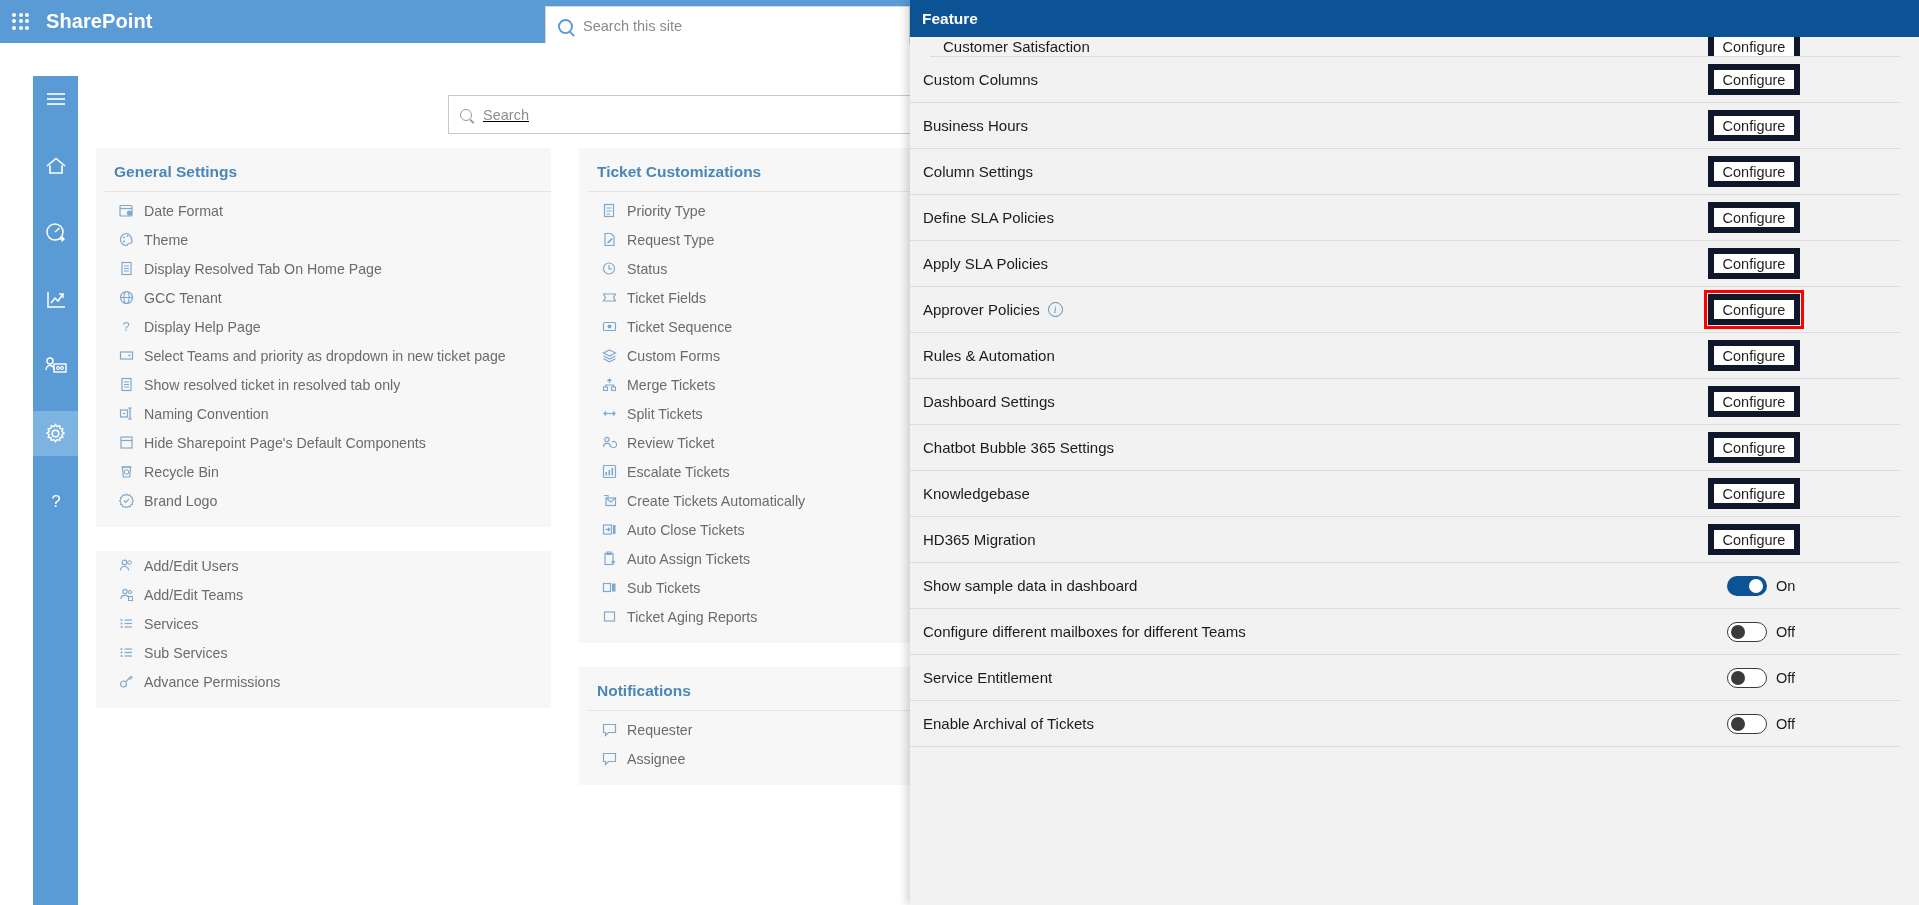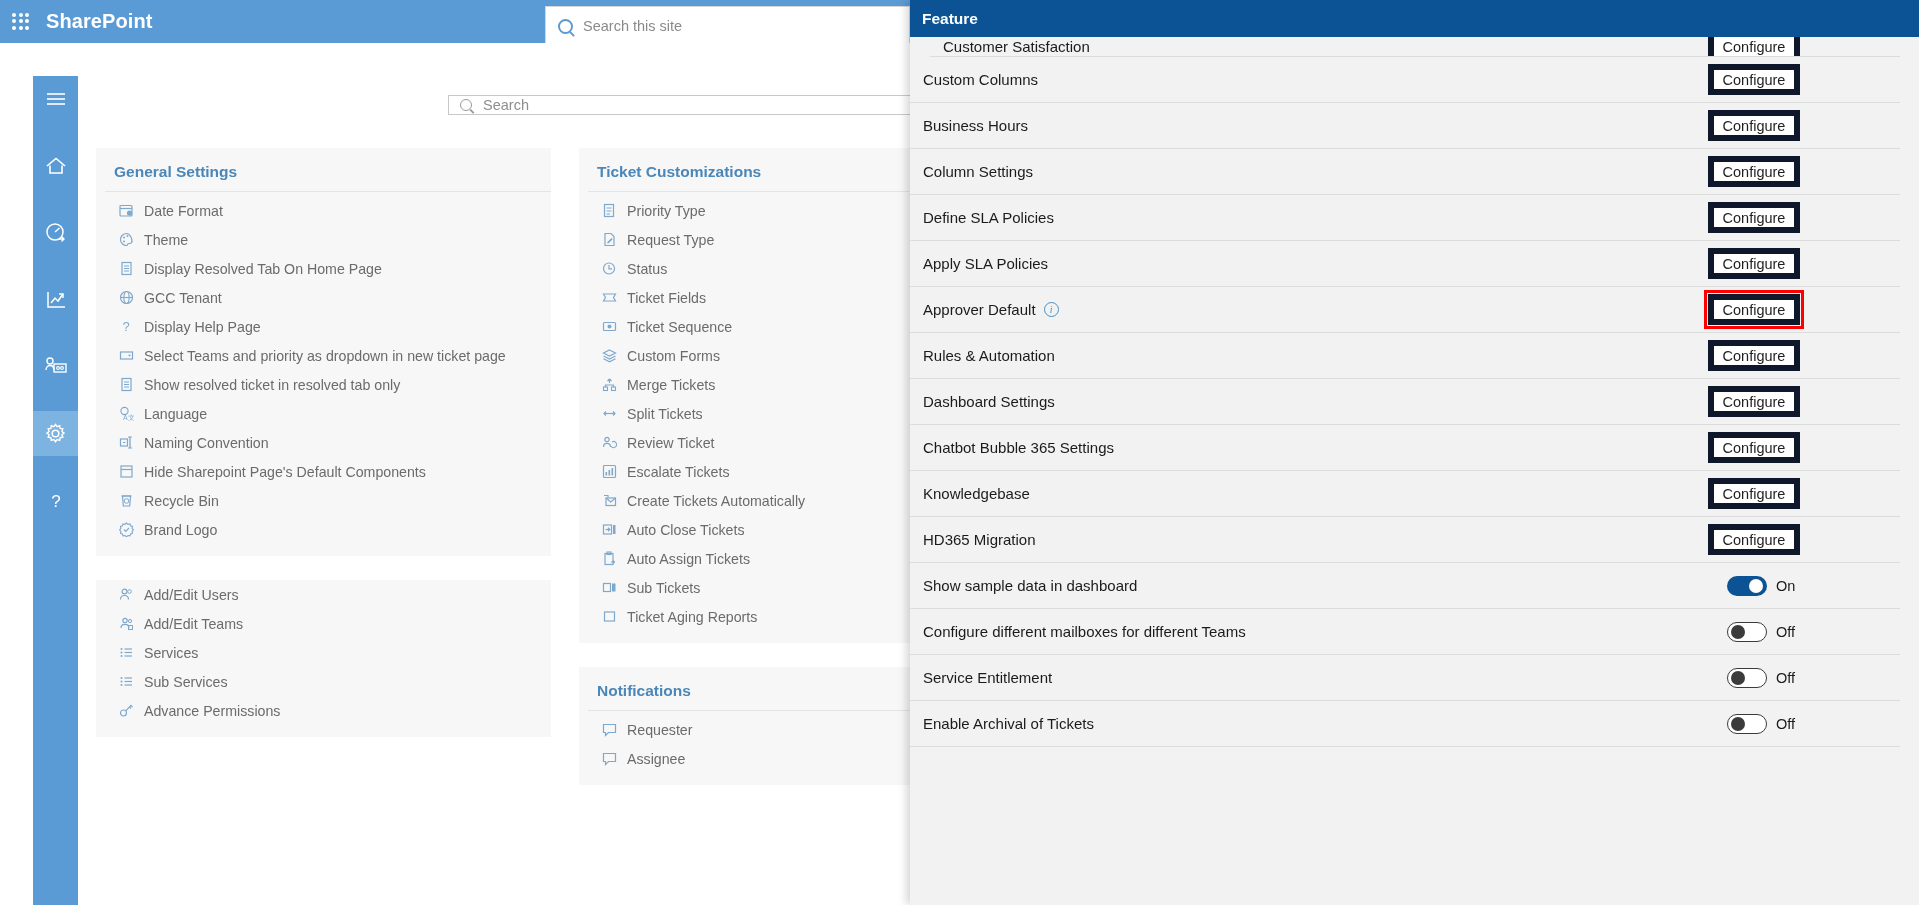--- a/index.html
+++ b/index.html
@@ -26,22 +26,22 @@
   .rail { position:absolute; left:33px; top:76px; width:45px; height:829px;
     background:#5b9bd5; display:flex; flex-direction:column; align-items:center; }
   .rail-item { width:45px; height:45px; display:flex; align-items:center; justify-content:center;
     cursor:pointer; }
   .rail-item.active { background:#7cb3e0; }
   .rail-item svg { display:block; }
 
   
   .page { position:absolute; left:78px; top:43px; width:1841px; height:862px;
     background:#ffffff; overflow:hidden; }
-  .inner-search { position:absolute; left:370px; top:52px; width:560px; height:20px;
-    border:1px solid #c8c8c8; background:#fff; display:flex; align-items:center; padding-left:11px; }
+  .inner-search { position:absolute; left:370px; top:52px; width:560px; height:39px;
+    border:1px solid #c8c8c8; background:#fff; display:flex; align-items:center; padding-left:11px;text-decoration:underline; }
   .inner-search .mag2 { width:12px; height:12px; border:1.6px solid #9a9a9a; border-radius:50%;
     position:relative; margin-right:11px; flex:none; }
   .inner-search .mag2::after { content:""; position:absolute; width:1.6px; height:5px; background:#9a9a9a;
     right:-2px; bottom:-4px; transform:rotate(-45deg); }
   .inner-search span { color:#8e8e8e; font-size:14.5px; }
 
   .cols { position:absolute; left:18px; top:105px; width:1800px; display:flex; gap:28px; }
   .col { width:455px; }
   .card { background:#f7f7f7; margin-bottom:24px; padding-bottom:12px; }
   .card h3 { color:#4a87b8; font-size:15.5px; font-weight:bold; padding:15px 0 10px 9px;
@@ -241,30 +241,20 @@
                 <line x1="5" y1="5" x2="10" y2="5" stroke="#7fa8cd" stroke-width="1"></line>
                 <line x1="5" y1="7.5" x2="10" y2="7.5" stroke="#7fa8cd" stroke-width="1"></line>
                 <line x1="5" y1="10" x2="10" y2="10" stroke="#7fa8cd" stroke-width="1"></line>
               </svg>
           </span>
           <span class="lbl">Show resolved ticket in resolved tab only</span>
         </div>
         <div class="s-item">
           <span class="ico">
             <svg width="15" height="15" viewBox="0 0 15 15">
-                <circle cx="5.5" cy="5" r="3.6" fill="none" stroke="#7fa8cd" stroke-width="1.1"></circle>
-                <text x="4" y="14" font-size="7" fill="#7fa8cd" font-family="Liberation Sans, sans-serif">A</text>
-                <text x="9" y="14" font-size="7" fill="#7fa8cd" font-family="Liberation Sans, sans-serif">文</text>
-              </svg>
-          </span>
-          <span class="lbl">Language</span>
-        </div>
-        <div class="s-item">
-          <span class="ico">
-            <svg width="15" height="15" viewBox="0 0 15 15">
                 <rect x="1.5" y="4" width="7" height="7" fill="none" stroke="#7fa8cd" stroke-width="1.2"></rect>
                 <line x1="4" y1="7.5" x2="6.5" y2="7.5" stroke="#7fa8cd" stroke-width="1.1"></line>
                 <line x1="11" y1="2" x2="11" y2="13" stroke="#7fa8cd" stroke-width="1.3"></line>
                 <path d="M9 2 h4 M9 13 h4" stroke="#7fa8cd" stroke-width="1.1"></path>
               </svg>
           </span>
           <span class="lbl">Naming Convention</span>
         </div>
         <div class="s-item">
           <span class="ico">
@@ -566,21 +556,21 @@
       <button class="cfg">Configure</button>
     </div>
 
     <div class="frow">
       <span class="fname">Apply SLA Policies</span>
       <button class="cfg">Configure</button>
     </div>
 
     <div class="frow">
       <span class="fname">
-        <span>Approver Default</span>
+        <span>Approver Policies</span>
         <span class="info-i">i</span>
       </span>
       <button class="cfg hl">Configure</button>
     </div>
 
     <div class="frow">
       <span class="fname">Rules &amp; Automation</span>
       <button class="cfg">Configure</button>
     </div>
 

